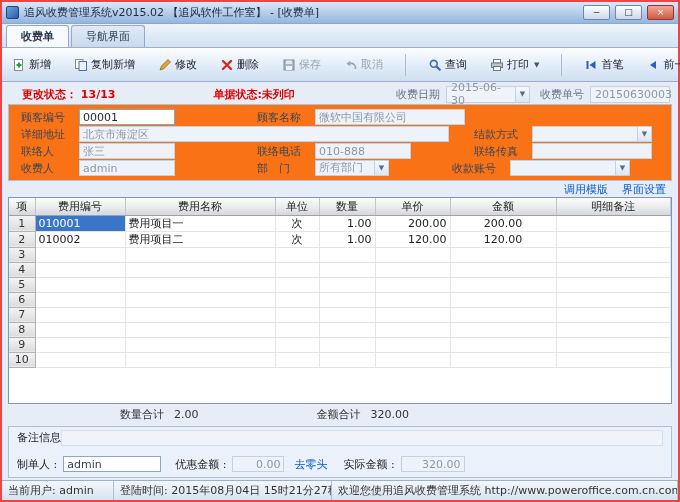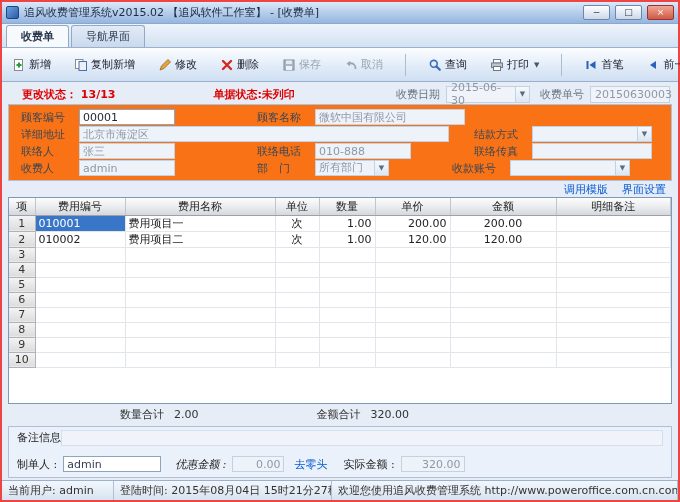--- a/index.html
+++ b/index.html
@@ -372,21 +372,21 @@
     </div>
 
     <div class="notes-panel">
       <div class="notes-top">
         <span>备注信息</span>
         <span class="notes-area"></span>
       </div>
       <div class="maker-row">
         <span>制单人 :</span>
         <span class="fld" style="width:98px; margin-left:6px; color:#33415a;">admin</span>
-        <span style="margin-left:14px;font-style:italic;">优惠金额 :</span>
+        <span style="margin-left:14px;">优惠金额 :</span>
         <span class="fld fdis num" style="width:52px; margin-left:6px; justify-content:flex-end;">0.00</span>
         <span class="lnk" style="margin-left:10px;">去零头</span>
         <span style="margin-left:16px;">实际金额 :</span>
         <span class="fld fdis num" style="width:64px; margin-left:6px; justify-content:flex-end;">320.00</span>
       </div>
     </div>
   </div>
 
   <div class="statusbar">
     <div class="sb-cell sb1">当前用户: admin</div>

